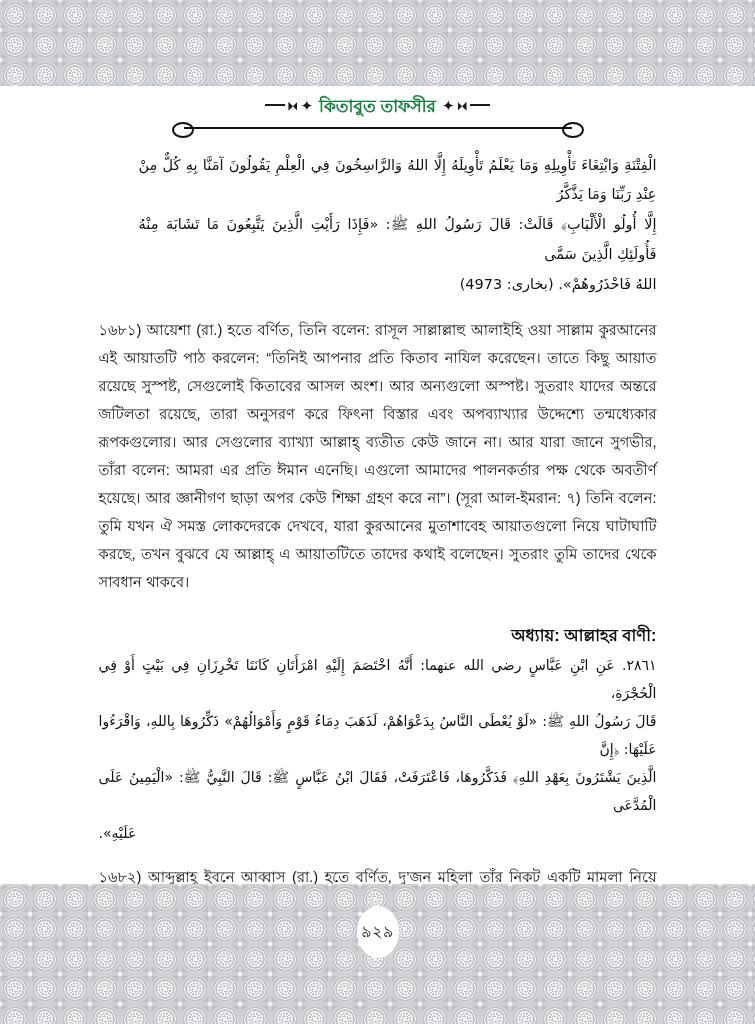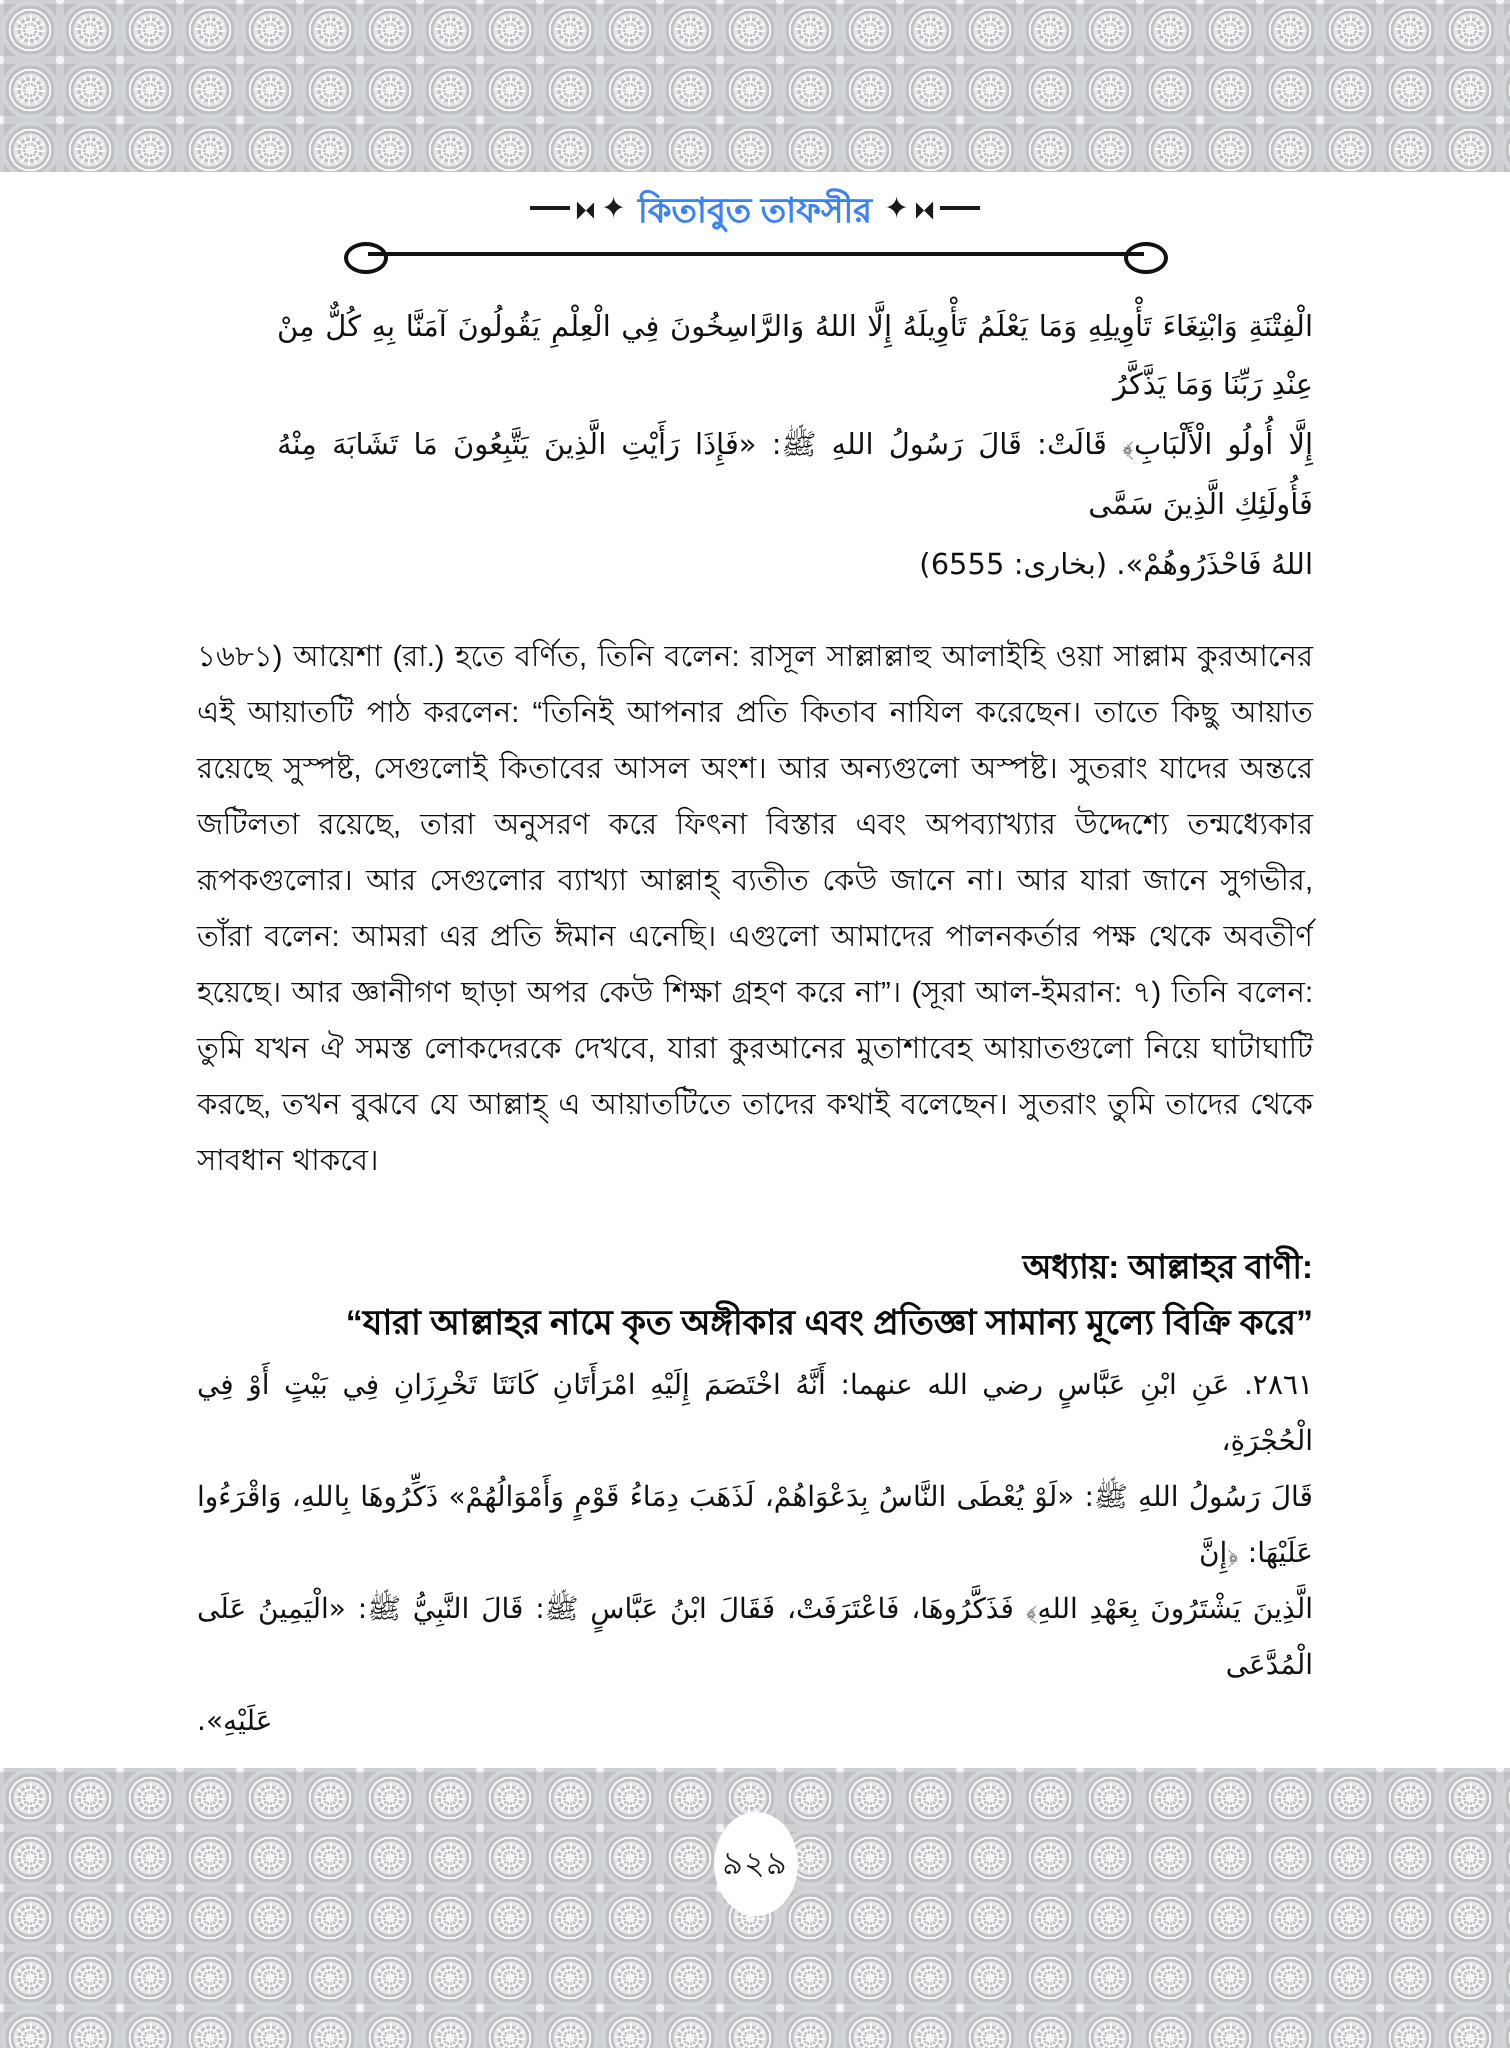--- a/index.html
+++ b/index.html
@@ -128,21 +128,21 @@
     background: #1a1a1a;
     clip-path: polygon(0 0, 0 100%, 50% 50%, 100% 100%, 100% 0, 50% 50%);
   }
   .rh-star {
     font-size: 15px;
     color: #1a1a1a;
     line-height: 1;
   }
   .rh-title {
     font-size: 17px;
-    color: #3b82f6;
+    color: #15803d;
     font-family: "Liberation Sans", "DejaVu Sans", sans-serif;
     font-weight: 600;
     padding: 0 3px;
     white-space: nowrap;
   }
 
   .rule-ornament {
     margin: 6px auto 0 auto;
     width: 412px;
     height: 14px;
@@ -243,28 +243,27 @@
       <span class="eye left"></span>
       <span class="bar"></span>
       <span class="eye right"></span>
     </div>
 
     <div class="text-col">
 
       <div class="arabic" id="arabic-block-1">
         <div>الْفِتْنَةِ وَابْتِغَاءَ تَأْوِيلِهِ وَمَا يَعْلَمُ تَأْوِيلَهُ إِلَّا اللهُ وَالرَّاسِخُونَ فِي الْعِلْمِ يَقُولُونَ آمَنَّا بِهِ كُلٌّ مِنْ عِنْدِ رَبِّنَا وَمَا يَذَّكَّرُ</div>
         <div>إِلَّا أُولُو الْأَلْبَابِ﴾ قَالَتْ: قَالَ رَسُولُ اللهِ ﷺ: «فَإِذَا رَأَيْتِ الَّذِينَ يَتَّبِعُونَ مَا تَشَابَهَ مِنْهُ فَأُولَئِكِ الَّذِينَ سَمَّى</div>
-        <div>اللهُ فَاحْذَرُوهُمْ». (بخارى: 6555)</div>
+        <div>اللهُ فَاحْذَرُوهُمْ». (بخارى: 4973)</div>
       </div>
 
       <div class="bangla" id="bangla-hadith-1681">১৬৮১) আয়েশা (রা.) হতে বর্ণিত, তিনি বলেন: রাসূল সাল্লাল্লাহু আলাইহি ওয়া সাল্লাম কুরআনের এই আয়াতটি পাঠ করলেন: “তিনিই আপনার প্রতি কিতাব নাযিল করেছেন। তাতে কিছু আয়াত রয়েছে সুস্পষ্ট, সেগুলোই কিতাবের আসল অংশ। আর অন্যগুলো অস্পষ্ট। সুতরাং যাদের অন্তরে জটিলতা রয়েছে, তারা অনুসরণ করে ফিৎনা বিস্তার এবং অপব্যাখ্যার উদ্দেশ্যে তন্মধ্যেকার রূপকগুলোর। আর সেগুলোর ব্যাখ্যা আল্লাহ্ ব্যতীত কেউ জানে না। আর যারা জানে সুগভীর, তাঁরা বলেন: আমরা এর প্রতি ঈমান এনেছি। এগুলো আমাদের পালনকর্তার পক্ষ থেকে অবতীর্ণ হয়েছে। আর জ্ঞানীগণ ছাড়া অপর কেউ শিক্ষা গ্রহণ করে না”। (সূরা আল-ইমরান: ৭) তিনি বলেন: তুমি যখন ঐ সমস্ত লোকদেরকে দেখবে, যারা কুরআনের মুতাশাবেহ আয়াতগুলো নিয়ে ঘাটাঘাটি করছে, তখন বুঝবে যে আল্লাহ্ এ আয়াতটিতে তাদের কথাই বলেছেন। সুতরাং তুমি তাদের থেকে সাবধান থাকবে।</div>
 
       <div class="chapter-heading">
         <div class="line1">অধ্যায়: আল্লাহর বাণী:</div>
-        <div class="line2">“যারা আল্লাহর নামে কৃত অঙ্গীকার এবং প্রতিজ্ঞা সামান্য মূল্যে বিক্রি করে”</div>
       </div>
 
       <div class="arabic" id="arabic-block-2">
         <div>٢٨٦١. عَنِ ابْنِ عَبَّاسٍ رضي الله عنهما: أَنَّهُ اخْتَصَمَ إِلَيْهِ امْرَأَتَانِ كَانَتَا تَخْرِزَانِ فِي بَيْتٍ أَوْ فِي الْحُجْرَةِ،</div>
         <div>قَالَ رَسُولُ اللهِ ﷺ: «لَوْ يُعْطَى النَّاسُ بِدَعْوَاهُمْ، لَذَهَبَ دِمَاءُ قَوْمٍ وَأَمْوَالُهُمْ» ذَكِّرُوهَا بِاللهِ، وَاقْرَءُوا عَلَيْهَا: ﴿إِنَّ</div>
         <div>الَّذِينَ يَشْتَرُونَ بِعَهْدِ اللهِ﴾ فَذَكَّرُوهَا، فَاعْتَرَفَتْ، فَقَالَ ابْنُ عَبَّاسٍ ﷺ: قَالَ النَّبِيُّ ﷺ: «الْيَمِينُ عَلَى الْمُدَّعَى</div>
         <div class="last-line">عَلَيْهِ».</div>
       </div>
 
       <div class="bangla" id="bangla-hadith-1682">১৬৮২) আব্দুল্লাহ্ ইবনে আব্বাস (রা.) হতে বর্ণিত, দু’জন মহিলা তাঁর নিকট একটি মামলা নিয়ে আসলো। তারা একটি ঘরের মধ্যে বা কামরার মধ্যে বসে সেলাইয়ের কাজ করছিল। ইতিমধ্যে তাদের একজন বেরিয়ে আসল। তার হাতের তালুতে তখন একটি সূঁচ ফুটেছিল। সে অপর মহিলার বিরুদ্ধে মুকাদ্দমা পেশ করল। তাদের বিষয়টি ইবনে আব্বাসের নিকট পেশ করা হলো। তিনি বলেন: রাসূল সাল্লাল্লাহু আলাইহি ওয়া সাল্লাম বলেছেন: শুধু দাবী করাতেই যদি মানুষের হক প্রতিষ্ঠিত হয়ে যেত, তাহলে মানুষের জান ও মাল চলে যেত। ইবনে আব্বাস (রা.) বলেন: তোমরা ঐ মহিলাকে আল্লাহর কথা স্মরণ করিয়ে দাও এবং আল্লাহর এই বাণী পাঠ করে শুনাও।</div>

